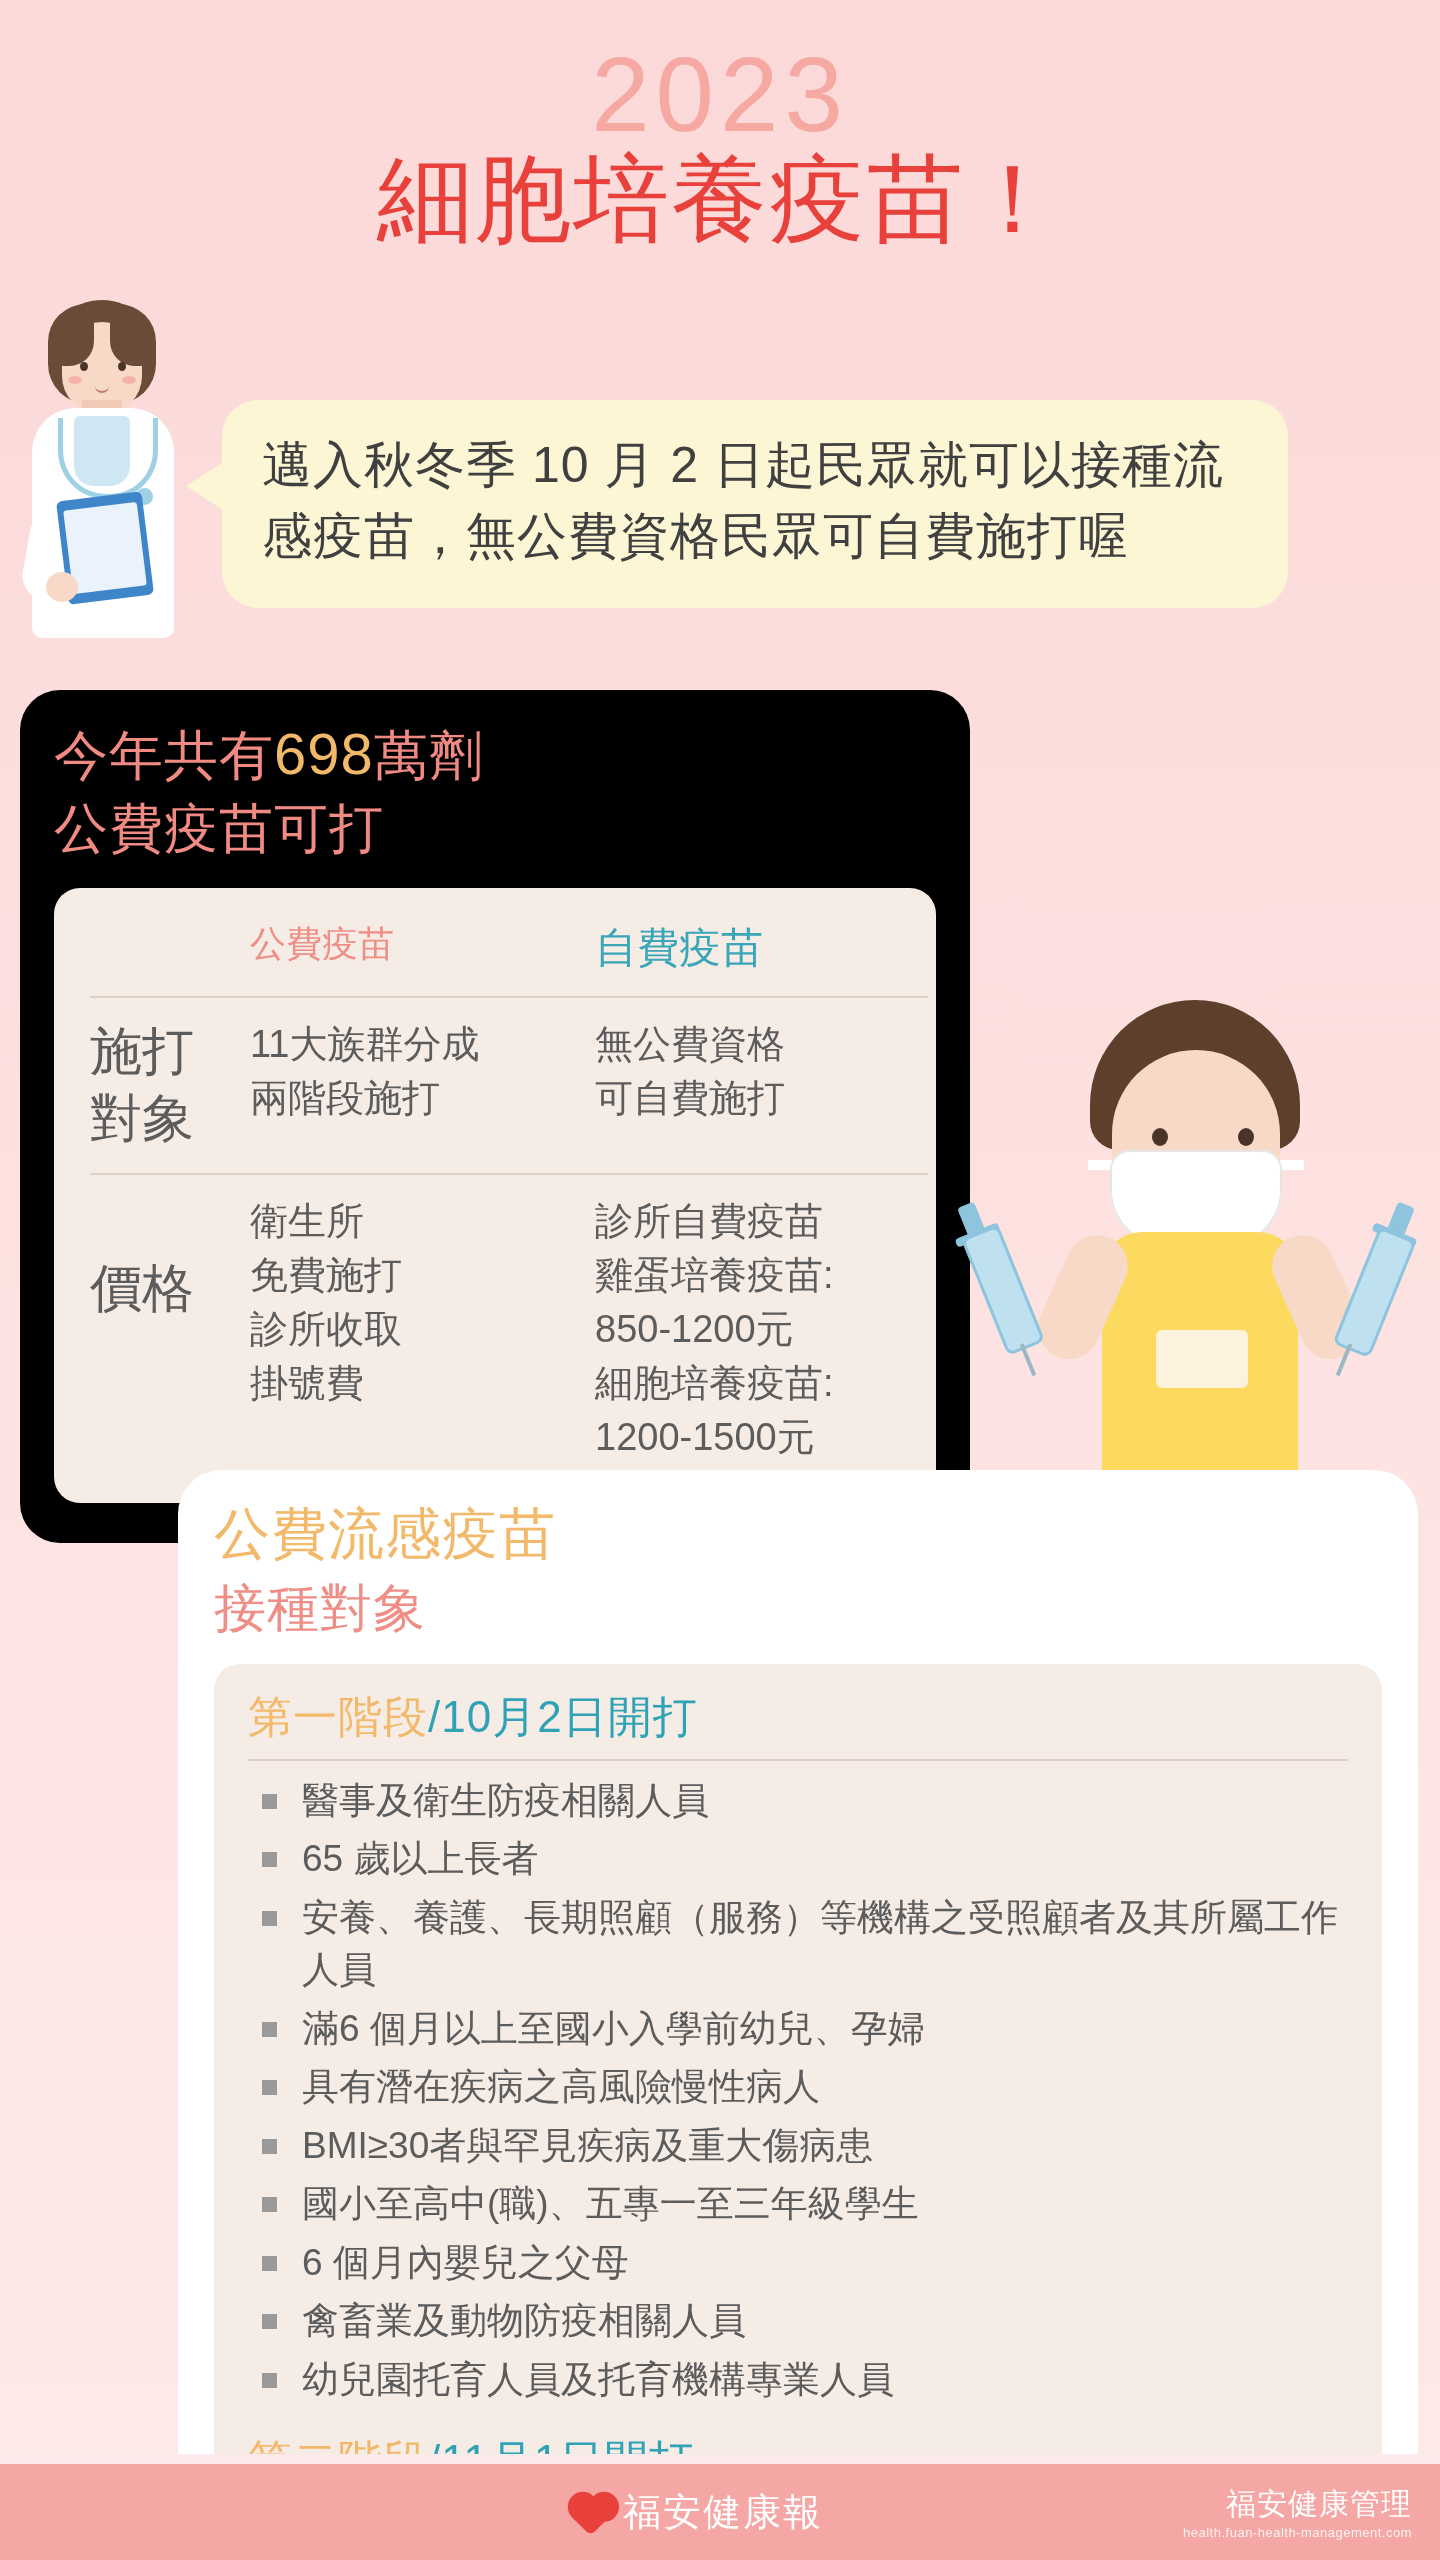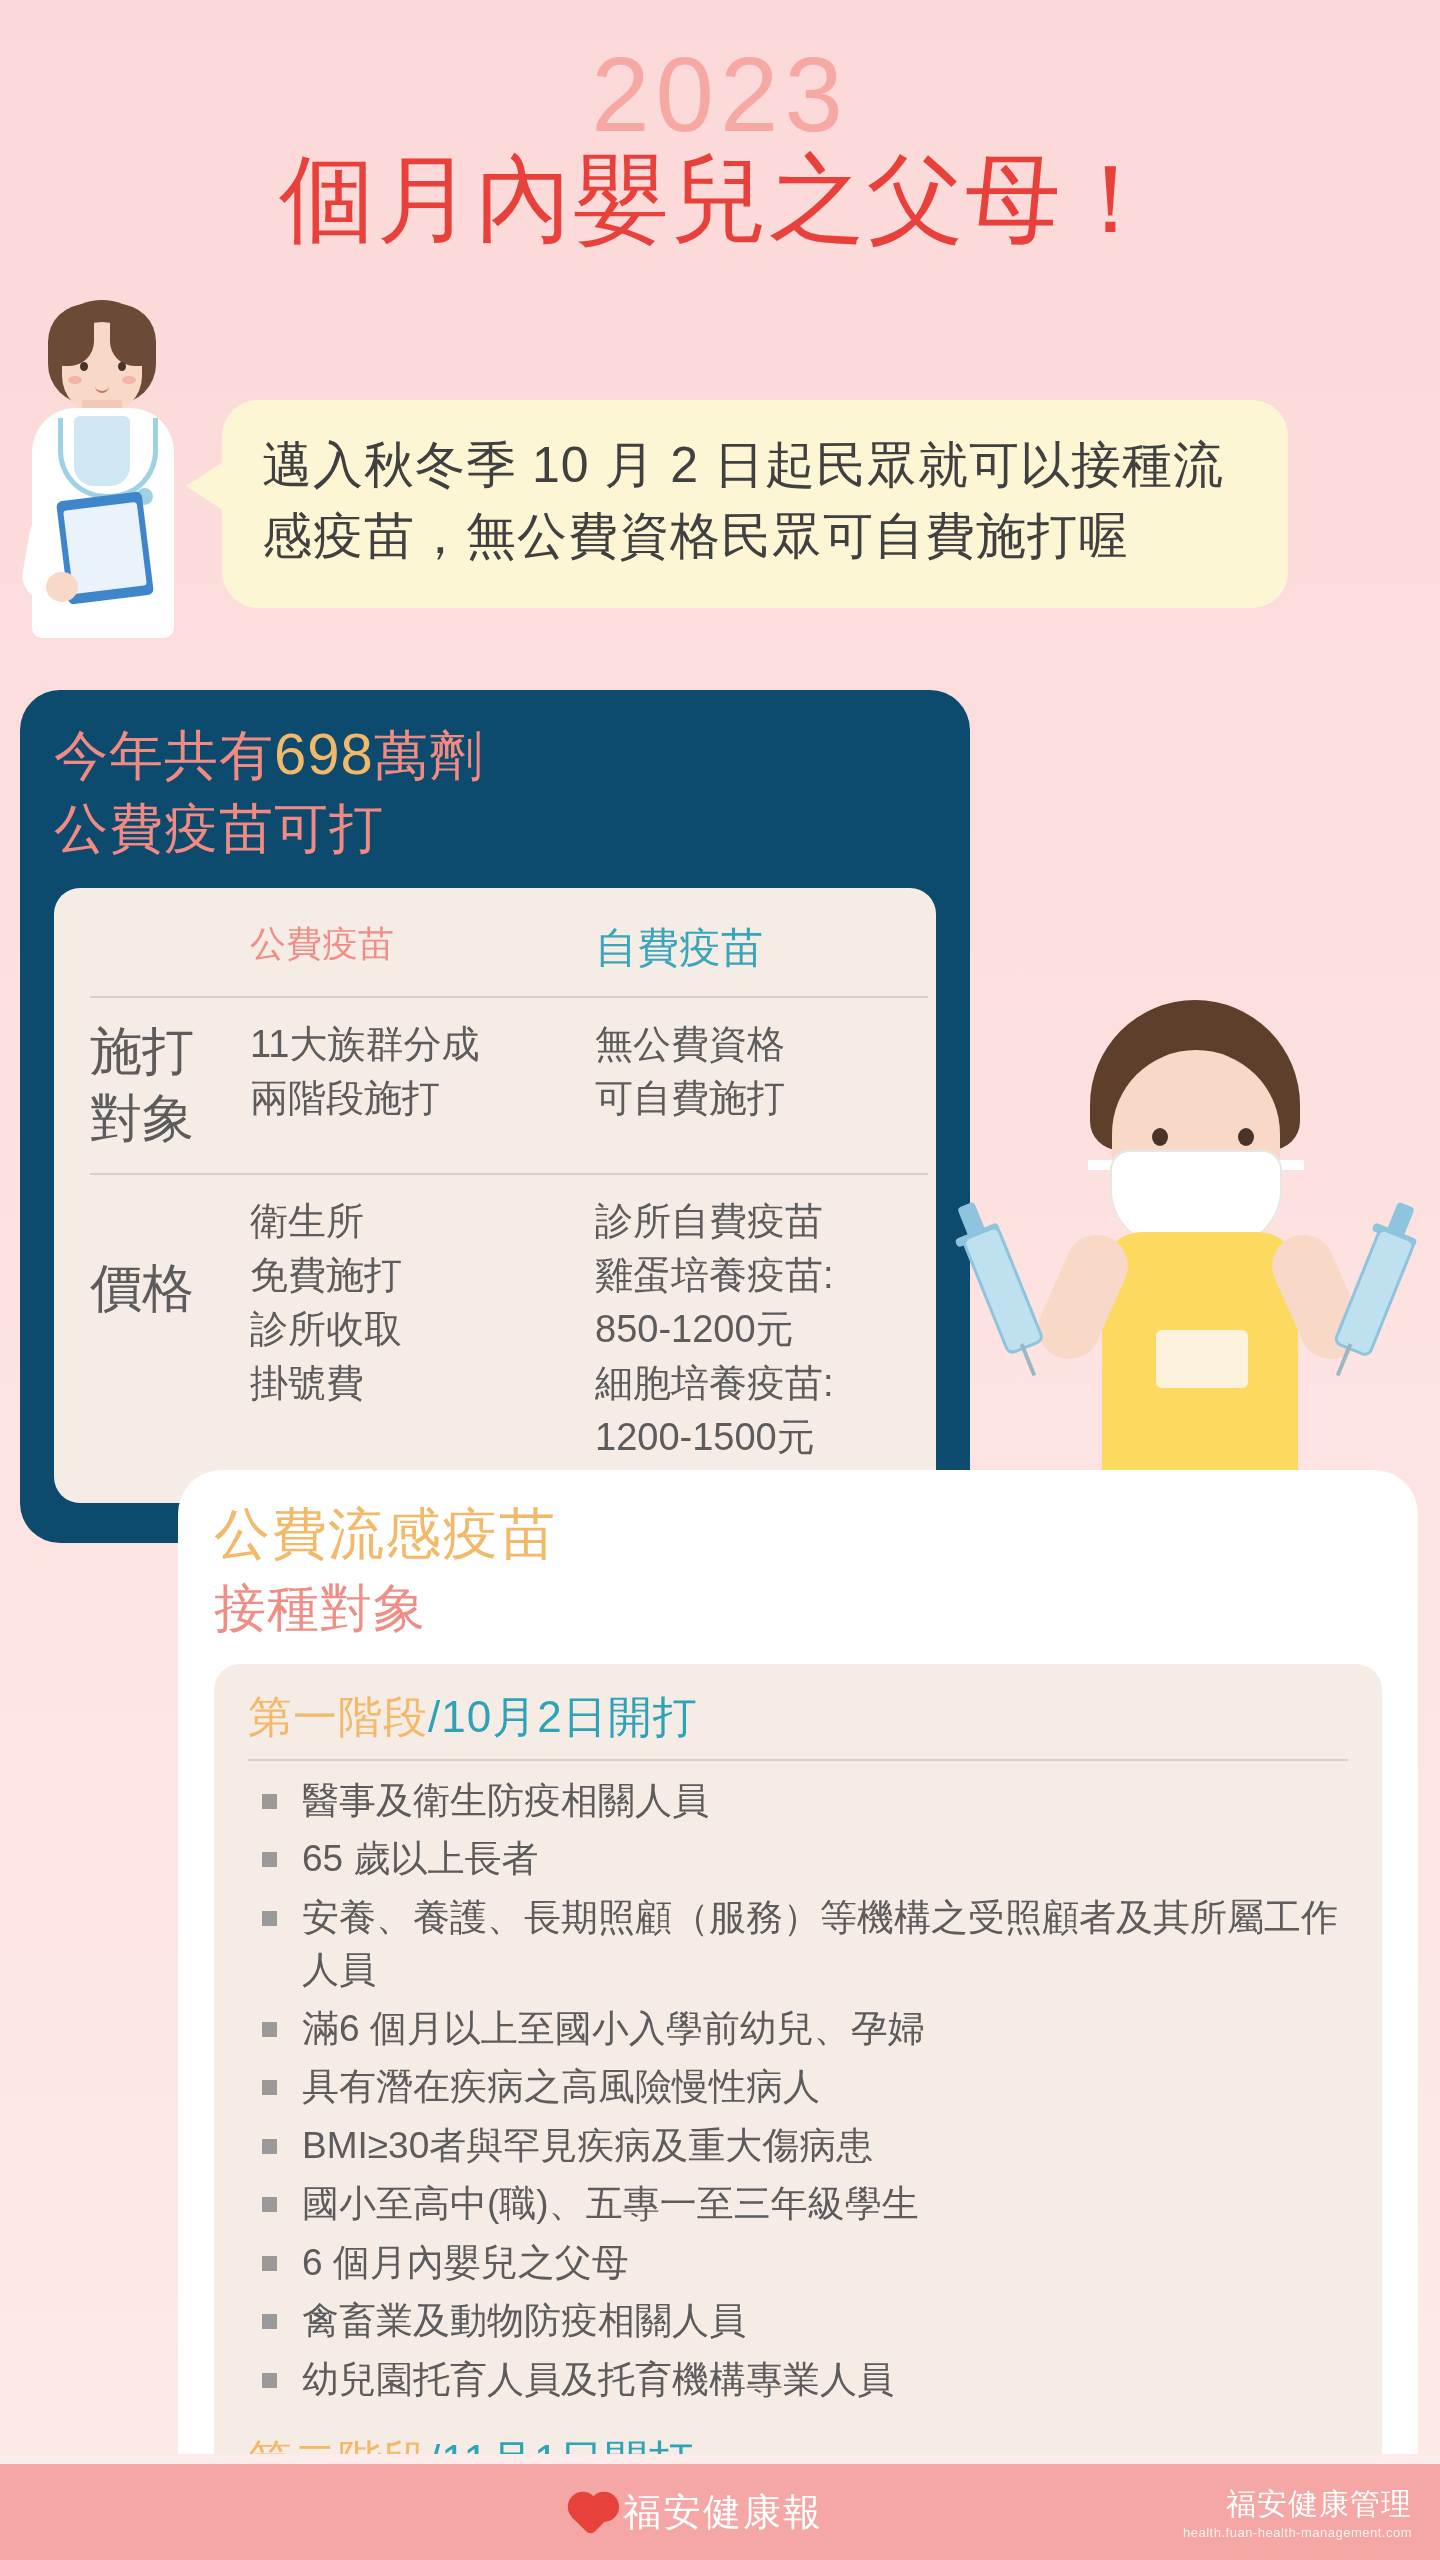--- a/index.html
+++ b/index.html
@@ -227,21 +227,21 @@
     color: #404040;
     letter-spacing: 1px;
   }
 
   
   .card-doses {
     position: absolute;
     left: 20px;
     top: 690px;
     width: 950px;
-    background: #0c4a6e;
+    background: #000000;
     border-radius: 40px;
     padding: 26px 34px 40px 34px;
     box-sizing: border-box;
   }
   .card-doses h2 {
     margin: 0;
     font-size: 54px;
     font-weight: 400;
     color: #f08a83;
     line-height: 1.32;
@@ -587,21 +587,21 @@
     width: 1440px;
     height: 10px;
     background: #fbeceb;
   }
 </style>
 </head>
 <body>
 
 <div class="title-block">
   <div class="year">2023</div>
-  <div class="headline">個月內嬰兒之父母！</div>
+  <div class="headline">細胞培養疫苗！</div>
 </div>
 
 <div class="doctor">
   <div class="doc-hair"></div>
   <div class="doc-face"></div>
   <div class="doc-hair-front-l"></div>
   <div class="doc-hair-front-r"></div>
   <div class="doc-eye l"></div>
   <div class="doc-eye r"></div>
   <div class="doc-blush l"></div>

